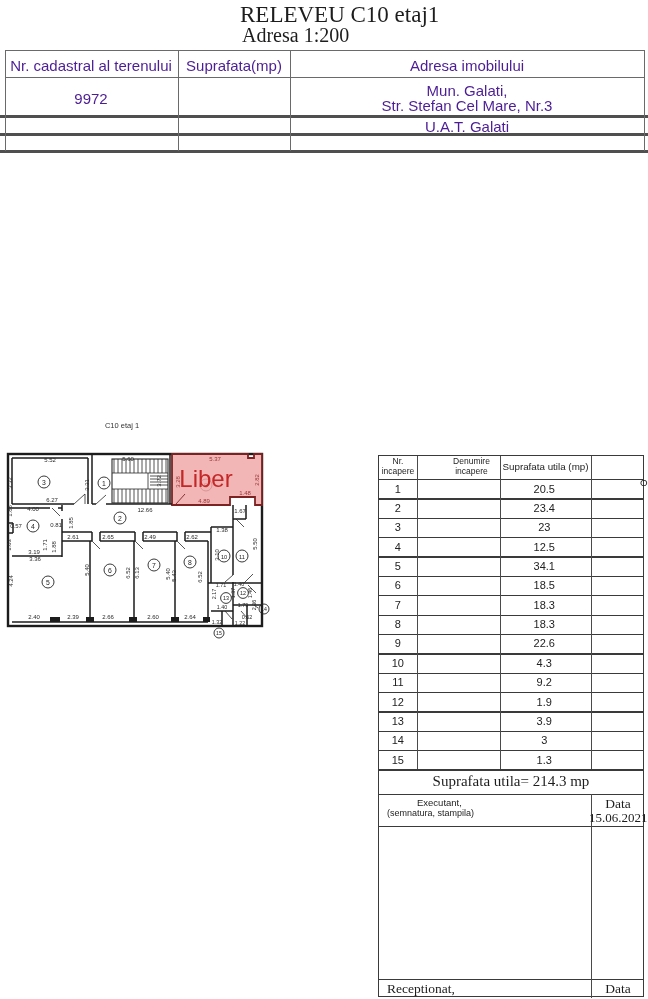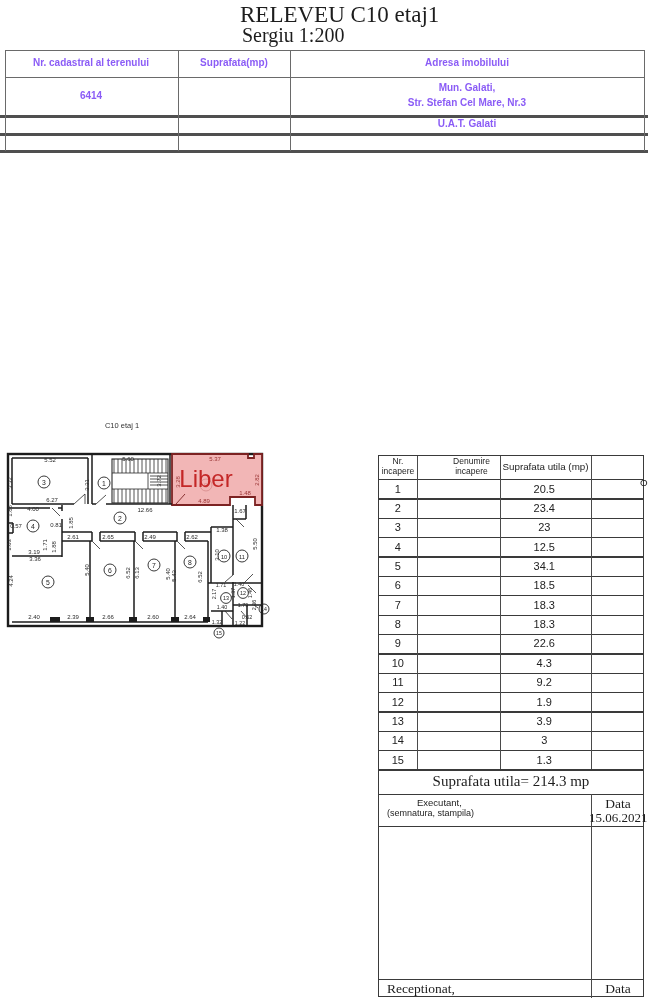--- a/index.html
+++ b/index.html
@@ -5,21 +5,21 @@
   html,body{margin:0;padding:0;background:#ffffff;}
   #page{position:relative;width:648px;height:999px;background:#fff;overflow:hidden;
         font-family:"Liberation Sans",sans-serif;color:#1d1d1d;}
   .abs{position:absolute;}
   .serif{font-family:"Liberation Serif",serif;}
   .ctr{text-align:center;}
   
   .hline{position:absolute;background:#6a6a6a;height:1px;}
   .hline.thick{height:3px;background:#4f4f4f;}
   .vline{position:absolute;background:#6a6a6a;width:1px;}
-  .ht-text{position:absolute;font-size:10px;color:#8b5cf6;transform:translateX(-50%);white-space:nowrap;font-weight:bold;}
+  .ht-text{position:absolute;font-size:15px;color:#4c1d95;transform:translateX(-50%);white-space:nowrap;}
   
   #rtable{position:absolute;left:378px;top:455px;width:266px;height:542px;
           border:1.5px solid #3a3a3a;box-sizing:border-box;}
   .rt-h{position:absolute;background:#3a3a3a;height:1.4px;left:0;width:100%;}
   .rt-v{position:absolute;background:#4a4a4a;width:1.2px;}
   .rt-row{position:absolute;left:0;width:100%;height:19.35px;display:flex;align-items:center;}
   .rt-nr{width:38px;text-align:center;font-size:11px;color:#222;}
   .rt-den{width:83px;}
   .rt-area{width:91px;text-align:center;font-size:11px;color:#222;}
   .rt-obs{width:54px;}
@@ -29,37 +29,37 @@
   svg text{font-family:"Liberation Sans",sans-serif;}
   .dim{font-size:6px;fill:#2b2b2b;}
   .rdim{font-size:6px;fill:#993333;}
   .roomnum{font-size:6.8px;fill:#222;}
 </style>
 </head>
 <body>
 <div id="page">
 
 <div class="abs serif" style="left:240px;top:2px;font-size:23px;">RELEVEU C10 etaj1</div>
-<div class="abs serif" style="left:242px;top:24px;font-size:20px;">Sergiu 1:200</div>
+<div class="abs serif" style="left:242px;top:24px;font-size:20px;">Adresa 1:200</div>
 
 <div>
   <div class="hline" style="left:5px;top:50px;width:639px;"></div>
   <div class="hline" style="left:5px;top:77px;width:639px;"></div>
   <div class="hline thick" style="left:0;top:115px;width:648px;"></div>
   <div class="hline thick" style="left:0;top:133px;width:648px;"></div>
   <div class="hline thick" style="left:0;top:150px;width:648px;"></div>
   <div class="vline" style="left:5px;top:50px;height:101px;"></div>
   <div class="vline" style="left:178px;top:50px;height:101px;"></div>
   <div class="vline" style="left:290px;top:50px;height:101px;"></div>
   <div class="vline" style="left:644px;top:50px;height:101px;"></div>
 
   <div class="ht-text" style="left:91px;top:57px;">Nr. cadastral al terenului</div>
   <div class="ht-text" style="left:234px;top:57px;">Suprafata(mp)</div>
   <div class="ht-text" style="left:467px;top:57px;">Adresa imobilului</div>
-  <div class="ht-text" style="left:91px;top:90px;">6414</div>
+  <div class="ht-text" style="left:91px;top:90px;">9972</div>
   <div class="ht-text" style="left:467px;top:82px;">Mun. Galati,</div>
   <div class="ht-text" style="left:467px;top:97px;">Str. Stefan Cel Mare, Nr.3</div>
   <div class="ht-text" style="left:467px;top:118px;">U.A.T. Galati</div>
 </div>
 
 <div id="plan-wrap">
 <svg width="280" height="235" viewBox="0 0 280 235" xmlns="http://www.w3.org/2000/svg">
   <text x="122" y="13" text-anchor="middle" style="font-size:7.5px;fill:#333">C10 etaj 1</text>
 
   <g stroke="#1c1c1c" fill="none">

